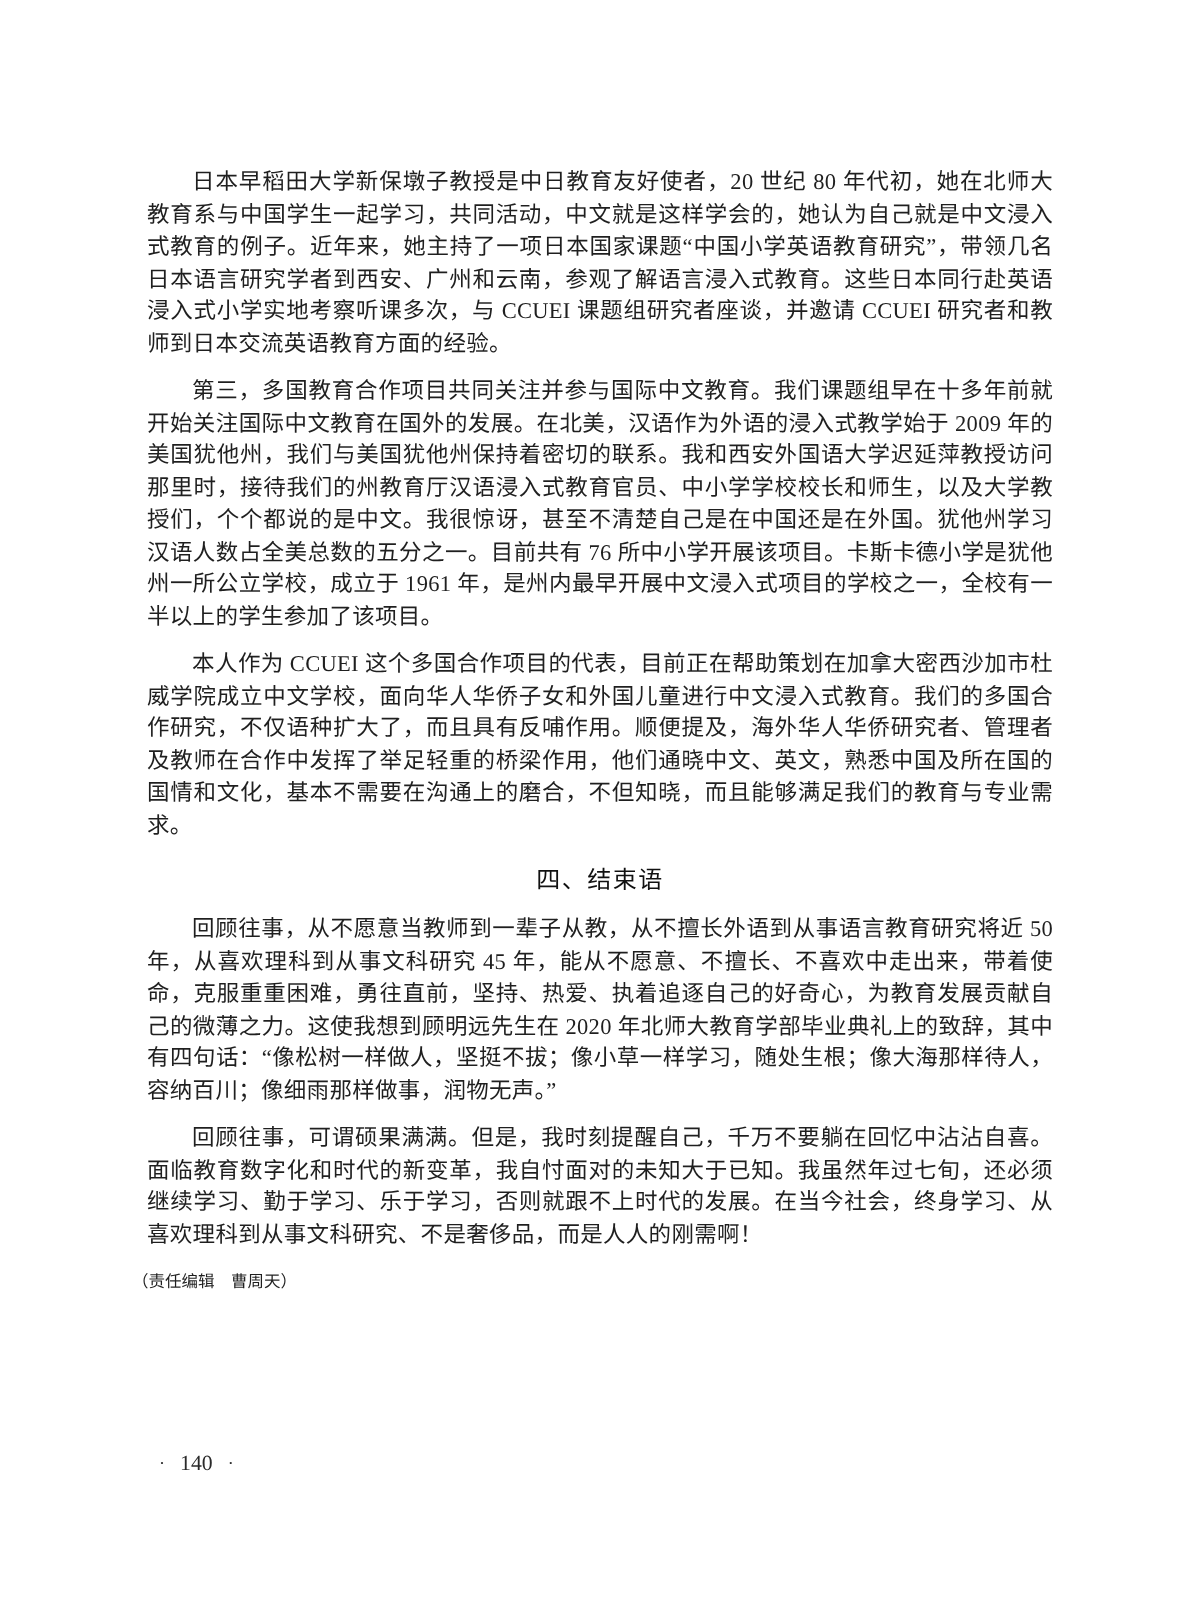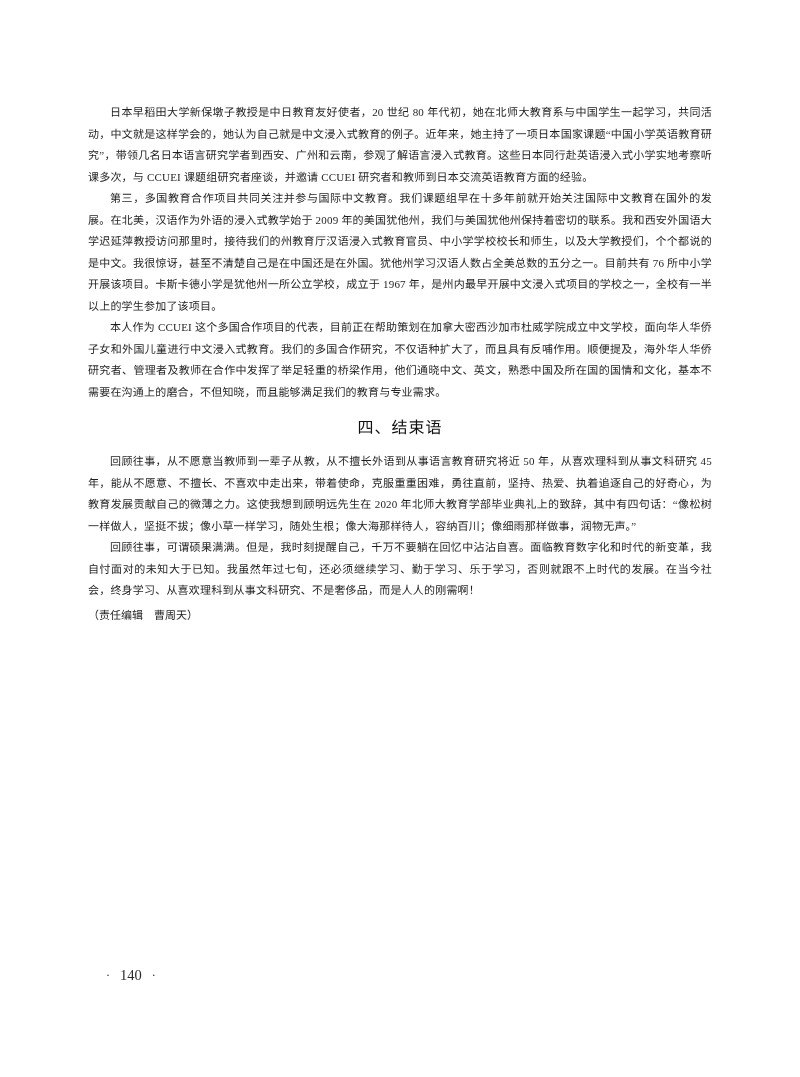--- a/index.html
+++ b/index.html
@@ -21,22 +21,22 @@
     inset: 0;
     background: #ffffff;
   }
   .content {
     position: absolute;
     left: 88px;
     top: 102px;
     width: 624px;
   }
   .para {
-    margin: 0;
-    font-size: 11px;
+    margin: 10px;
+    font-size: 15px;
     line-height: 21.5px;
     text-align: justify;
     text-indent: 2em;
     letter-spacing: 0.2px;
   }
   .heading {
     margin: 14px 0 12px 0;
     font-family: "DejaVu Sans", "Liberation Sans", sans-serif;
     font-size: 16px;
     line-height: 22px;
@@ -70,21 +70,21 @@
     margin: 0 10px;
     font-family: "Liberation Serif", "DejaVu Serif", serif;
   }
 </style>
 </head>
 <body>
 
 <div class="page">
   <div class="content">
     <p class="para">日本早稻田大学新保墩子教授是中日教育友好使者，20 世纪 80 年代初，她在北师大教育系与中国学生一起学习，共同活动，中文就是这样学会的，她认为自己就是中文浸入式教育的例子。近年来，她主持了一项日本国家课题“中国小学英语教育研究”，带领几名日本语言研究学者到西安、广州和云南，参观了解语言浸入式教育。这些日本同行赴英语浸入式小学实地考察听课多次，与 CCUEI 课题组研究者座谈，并邀请 CCUEI 研究者和教师到日本交流英语教育方面的经验。</p>
-    <p class="para">第三，多国教育合作项目共同关注并参与国际中文教育。我们课题组早在十多年前就开始关注国际中文教育在国外的发展。在北美，汉语作为外语的浸入式教学始于 2009 年的美国犹他州，我们与美国犹他州保持着密切的联系。我和西安外国语大学迟延萍教授访问那里时，接待我们的州教育厅汉语浸入式教育官员、中小学学校校长和师生，以及大学教授们，个个都说的是中文。我很惊讶，甚至不清楚自己是在中国还是在外国。犹他州学习汉语人数占全美总数的五分之一。目前共有 76 所中小学开展该项目。卡斯卡德小学是犹他州一所公立学校，成立于 1967 年，是州内最早开展中文浸入式项目的学校之一，全校有一半以上的学生参加了该项目。</p>
+    <p class="para">第三，多国教育合作项目共同关注并参与国际中文教育。我们课题组早在十多年前就开始关注国际中文教育在国外的发展。在北美，汉语作为外语的浸入式教学始于 2009 年的美国犹他州，我们与美国犹他州保持着密切的联系。我和西安外国语大学迟延萍教授访问那里时，接待我们的州教育厅汉语浸入式教育官员、中小学学校校长和师生，以及大学教授们，个个都说的是中文。我很惊讶，甚至不清楚自己是在中国还是在外国。犹他州学习汉语人数占全美总数的五分之一。目前共有 76 所中小学开展该项目。卡斯卡德小学是犹他州一所公立学校，成立于 1961 年，是州内最早开展中文浸入式项目的学校之一，全校有一半以上的学生参加了该项目。</p>
     <p class="para">本人作为 CCUEI 这个多国合作项目的代表，目前正在帮助策划在加拿大密西沙加市杜威学院成立中文学校，面向华人华侨子女和外国儿童进行中文浸入式教育。我们的多国合作研究，不仅语种扩大了，而且具有反哺作用。顺便提及，海外华人华侨研究者、管理者及教师在合作中发挥了举足轻重的桥梁作用，他们通晓中文、英文，熟悉中国及所在国的国情和文化，基本不需要在沟通上的磨合，不但知晓，而且能够满足我们的教育与专业需求。</p>
 
     <h2 class="heading">四、结束语</h2>
 
     <p class="para">回顾往事，从不愿意当教师到一辈子从教，从不擅长外语到从事语言教育研究将近 50 年，从喜欢理科到从事文科研究 45 年，能从不愿意、不擅长、不喜欢中走出来，带着使命，克服重重困难，勇往直前，坚持、热爱、执着追逐自己的好奇心，为教育发展贡献自己的微薄之力。这使我想到顾明远先生在 2020 年北师大教育学部毕业典礼上的致辞，其中有四句话：“像松树一样做人，坚挺不拔；像小草一样学习，随处生根；像大海那样待人，容纳百川；像细雨那样做事，润物无声。”</p>
     <p class="para">回顾往事，可谓硕果满满。但是，我时刻提醒自己，千万不要躺在回忆中沾沾自喜。面临教育数字化和时代的新变革，我自忖面对的未知大于已知。我虽然年过七旬，还必须继续学习、勤于学习、乐于学习，否则就跟不上时代的发展。在当今社会，终身学习、从喜欢理科到从事文科研究、不是奢侈品，而是人人的刚需啊！</p>
 
     <p class="editor">（责任编辑　曹周天）</p>
   </div>
 

